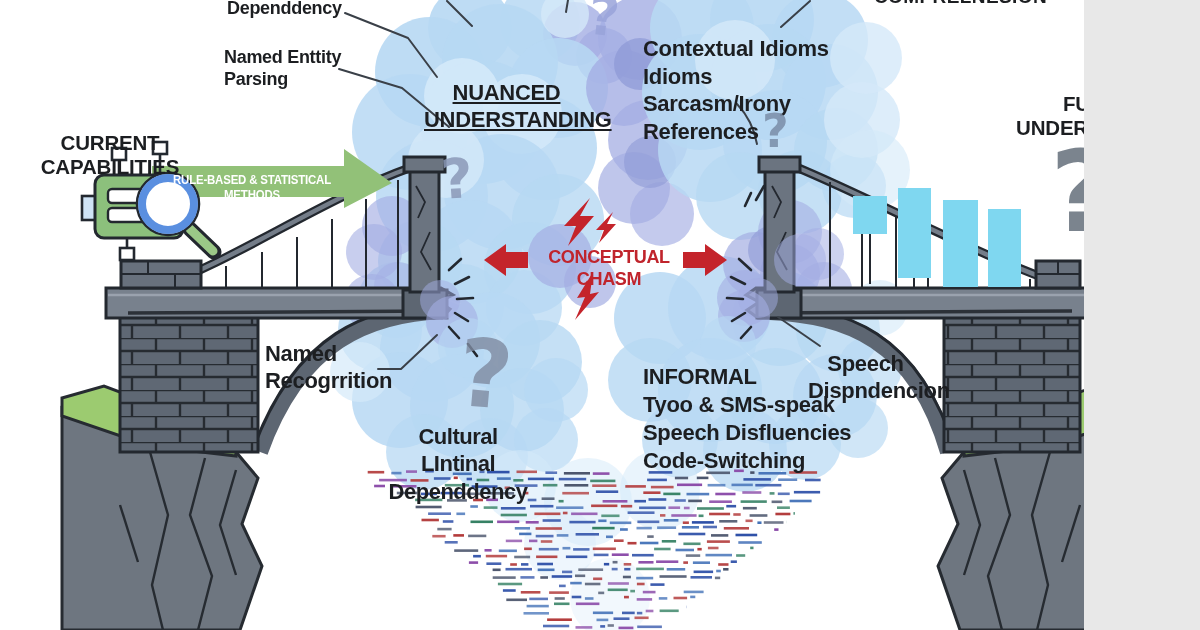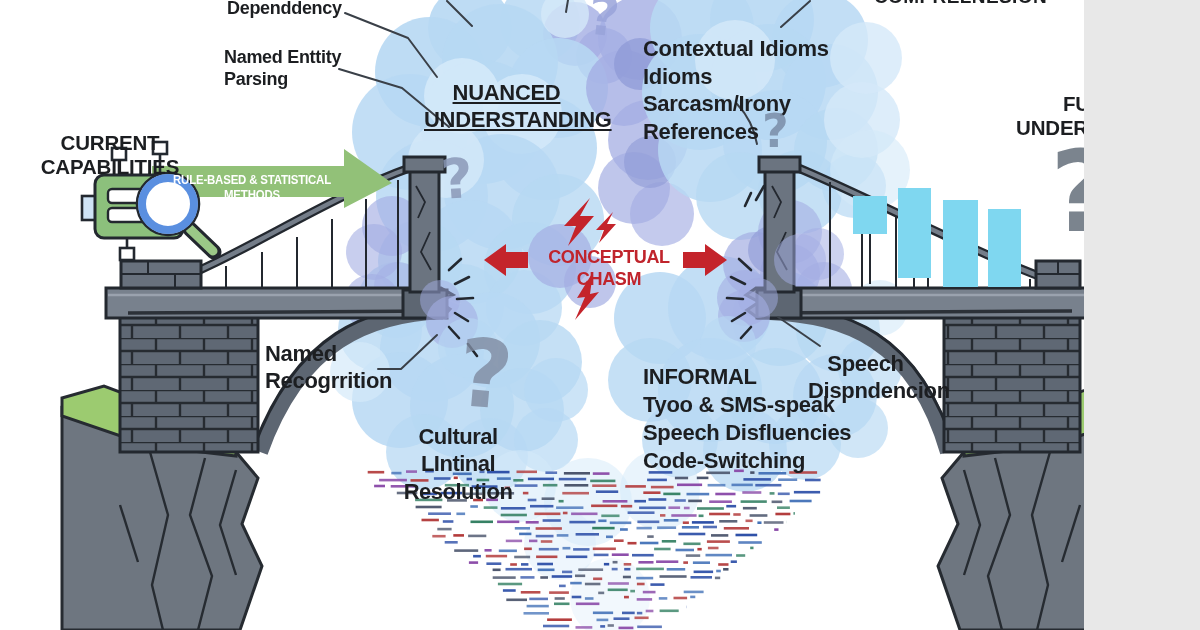--- a/index.html
+++ b/index.html
@@ -600,21 +600,21 @@
 UNDERSTANDING</div>
 
   <div id="banner-label">RULE-BASED &amp; STATISTICAL METHODS</div>
 
   <div id="chasm-label">CONCEPTUAL CHASM</div>
 
   <div class="label small-label right" style="left:265px;top:340px;width:110px;">Named
 Recogrrition</div>
 
   <div class="label small-label center" style="left:376px;top:423px;width:164px;letter-spacing:-0.5px;">Cultural
-LIntinal Resolution</div>
+LIntinal Dependdency</div>
 
   <div class="label small-label" style="left:643px;top:363px;line-height:1.27;">INFORMAL
 Tyoo &amp; SMS-speak
 Speech Disfluencies
 Code-Switching</div>
 
   <div class="label small-label center" style="left:808px;top:350px;width:115px;">Speech
 Dispndencion</div>
 
   <span class="q" style="left:588px;top:-10px;font-size:54px;color:#99a4da;opacity:.85;transform:rotate(6deg);">?</span>

